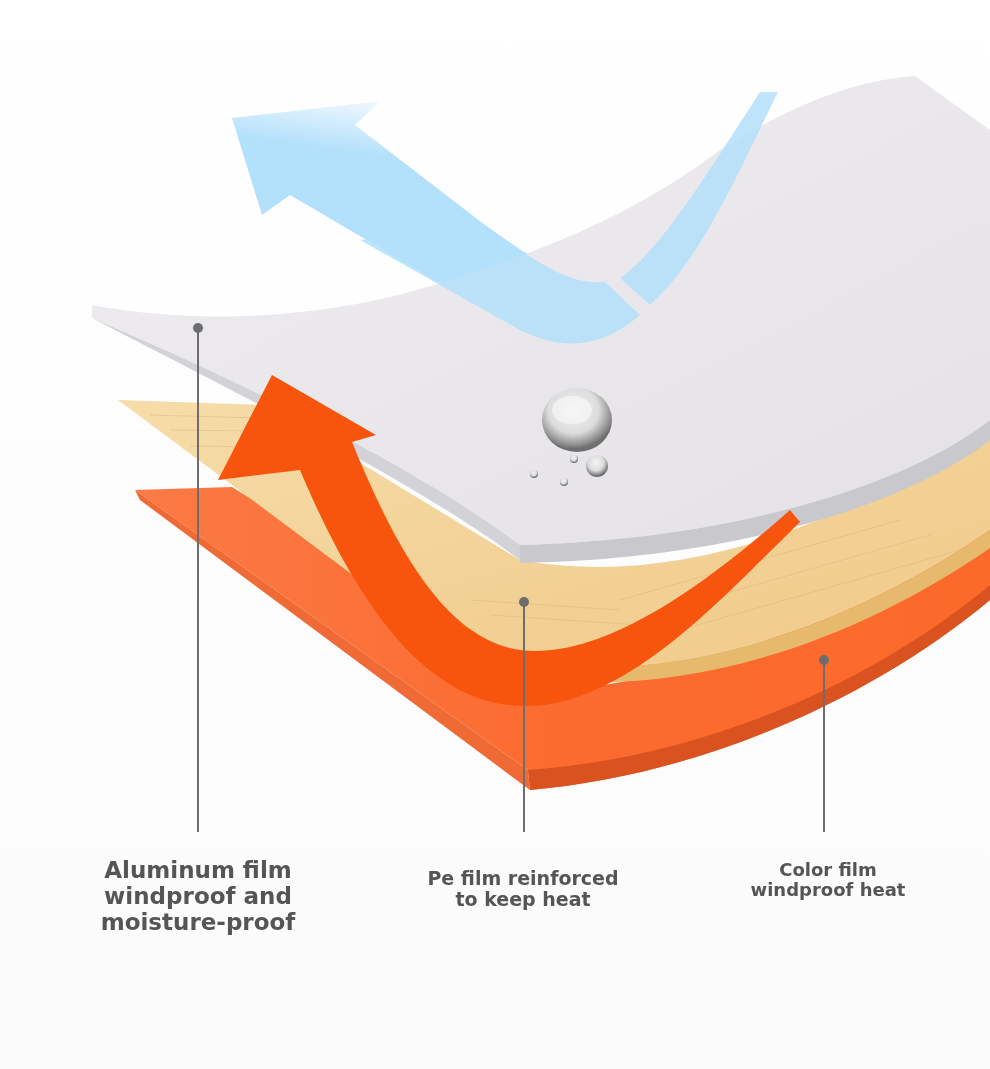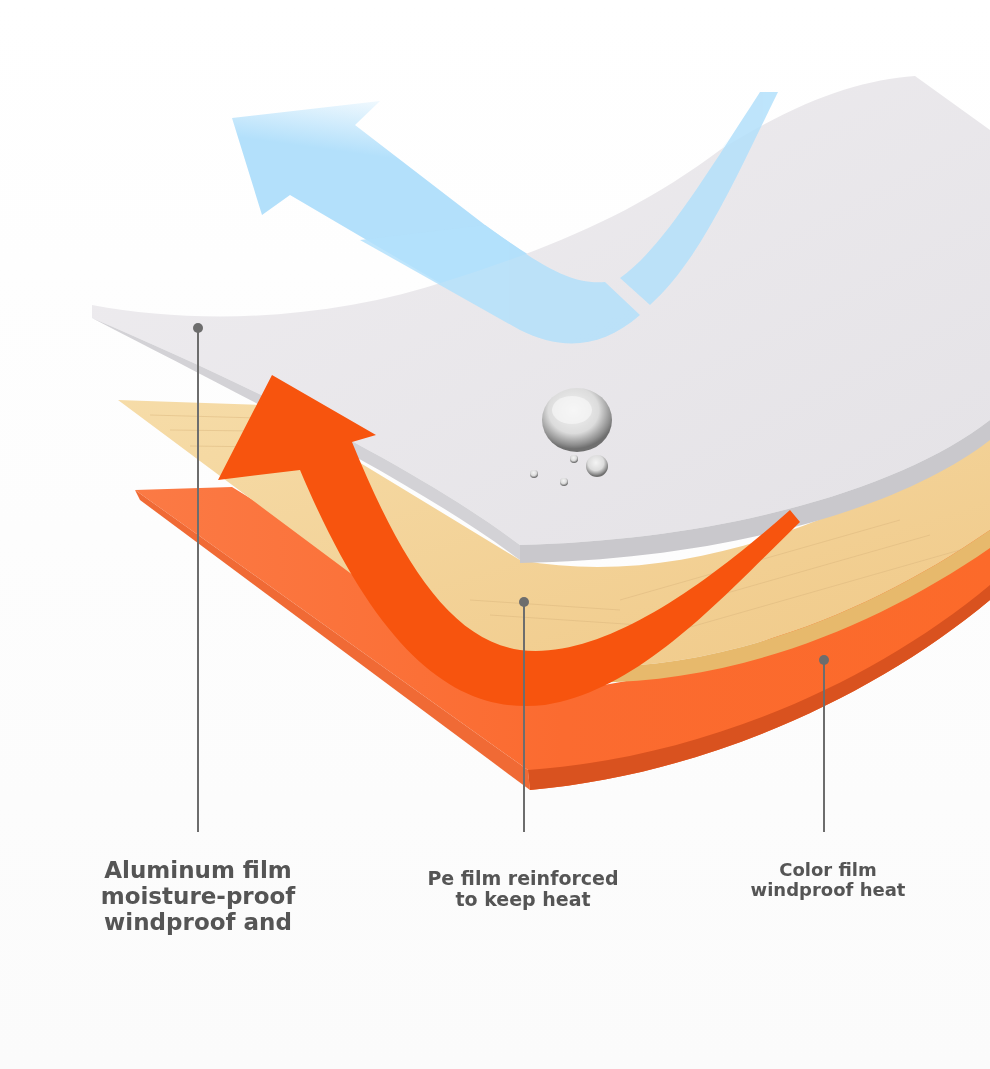--- a/index.html
+++ b/index.html
@@ -120,22 +120,22 @@
     </g>
     <g fill="#6d6d6d">
       <circle cx="198" cy="328" r="5"></circle>
       <circle cx="524" cy="602" r="5"></circle>
       <circle cx="824" cy="660" r="5"></circle>
     </g>
   </svg>
 
   <div class="label label-aluminum">
     <span>Aluminum film</span>
+    <span>windproof and</span>
     <span>moisture-proof</span>
-    <span>windproof and</span>
   </div>
 
   <div class="label label-pe">
     <span>Pe film reinforced</span>
     <span>to keep heat</span>
   </div>
 
   <div class="label label-color">
     <span>Color film</span>
     <span>windproof heat</span>

